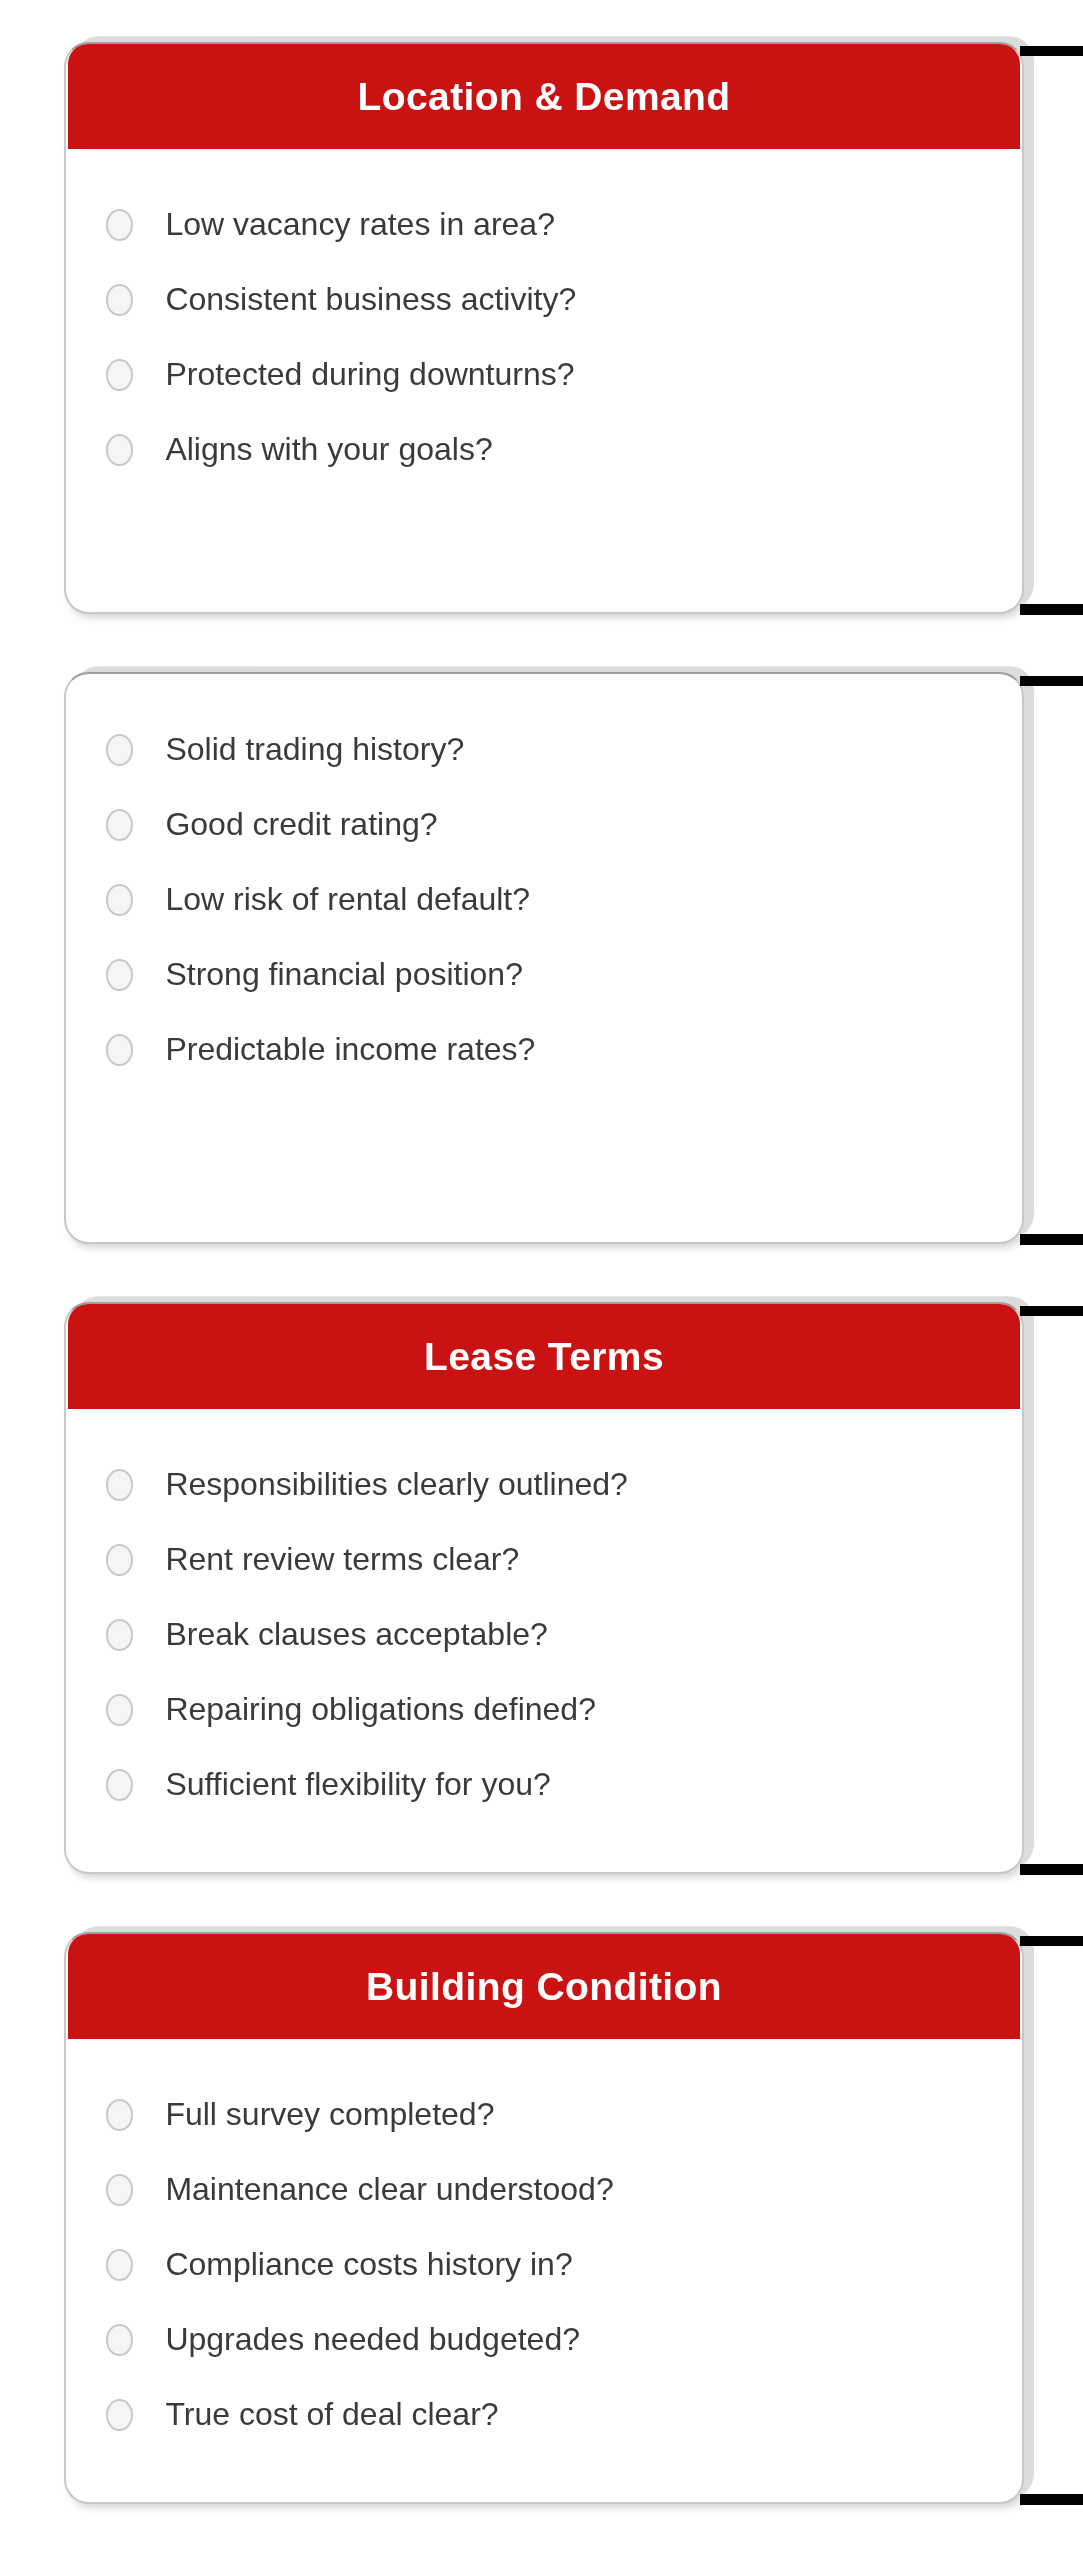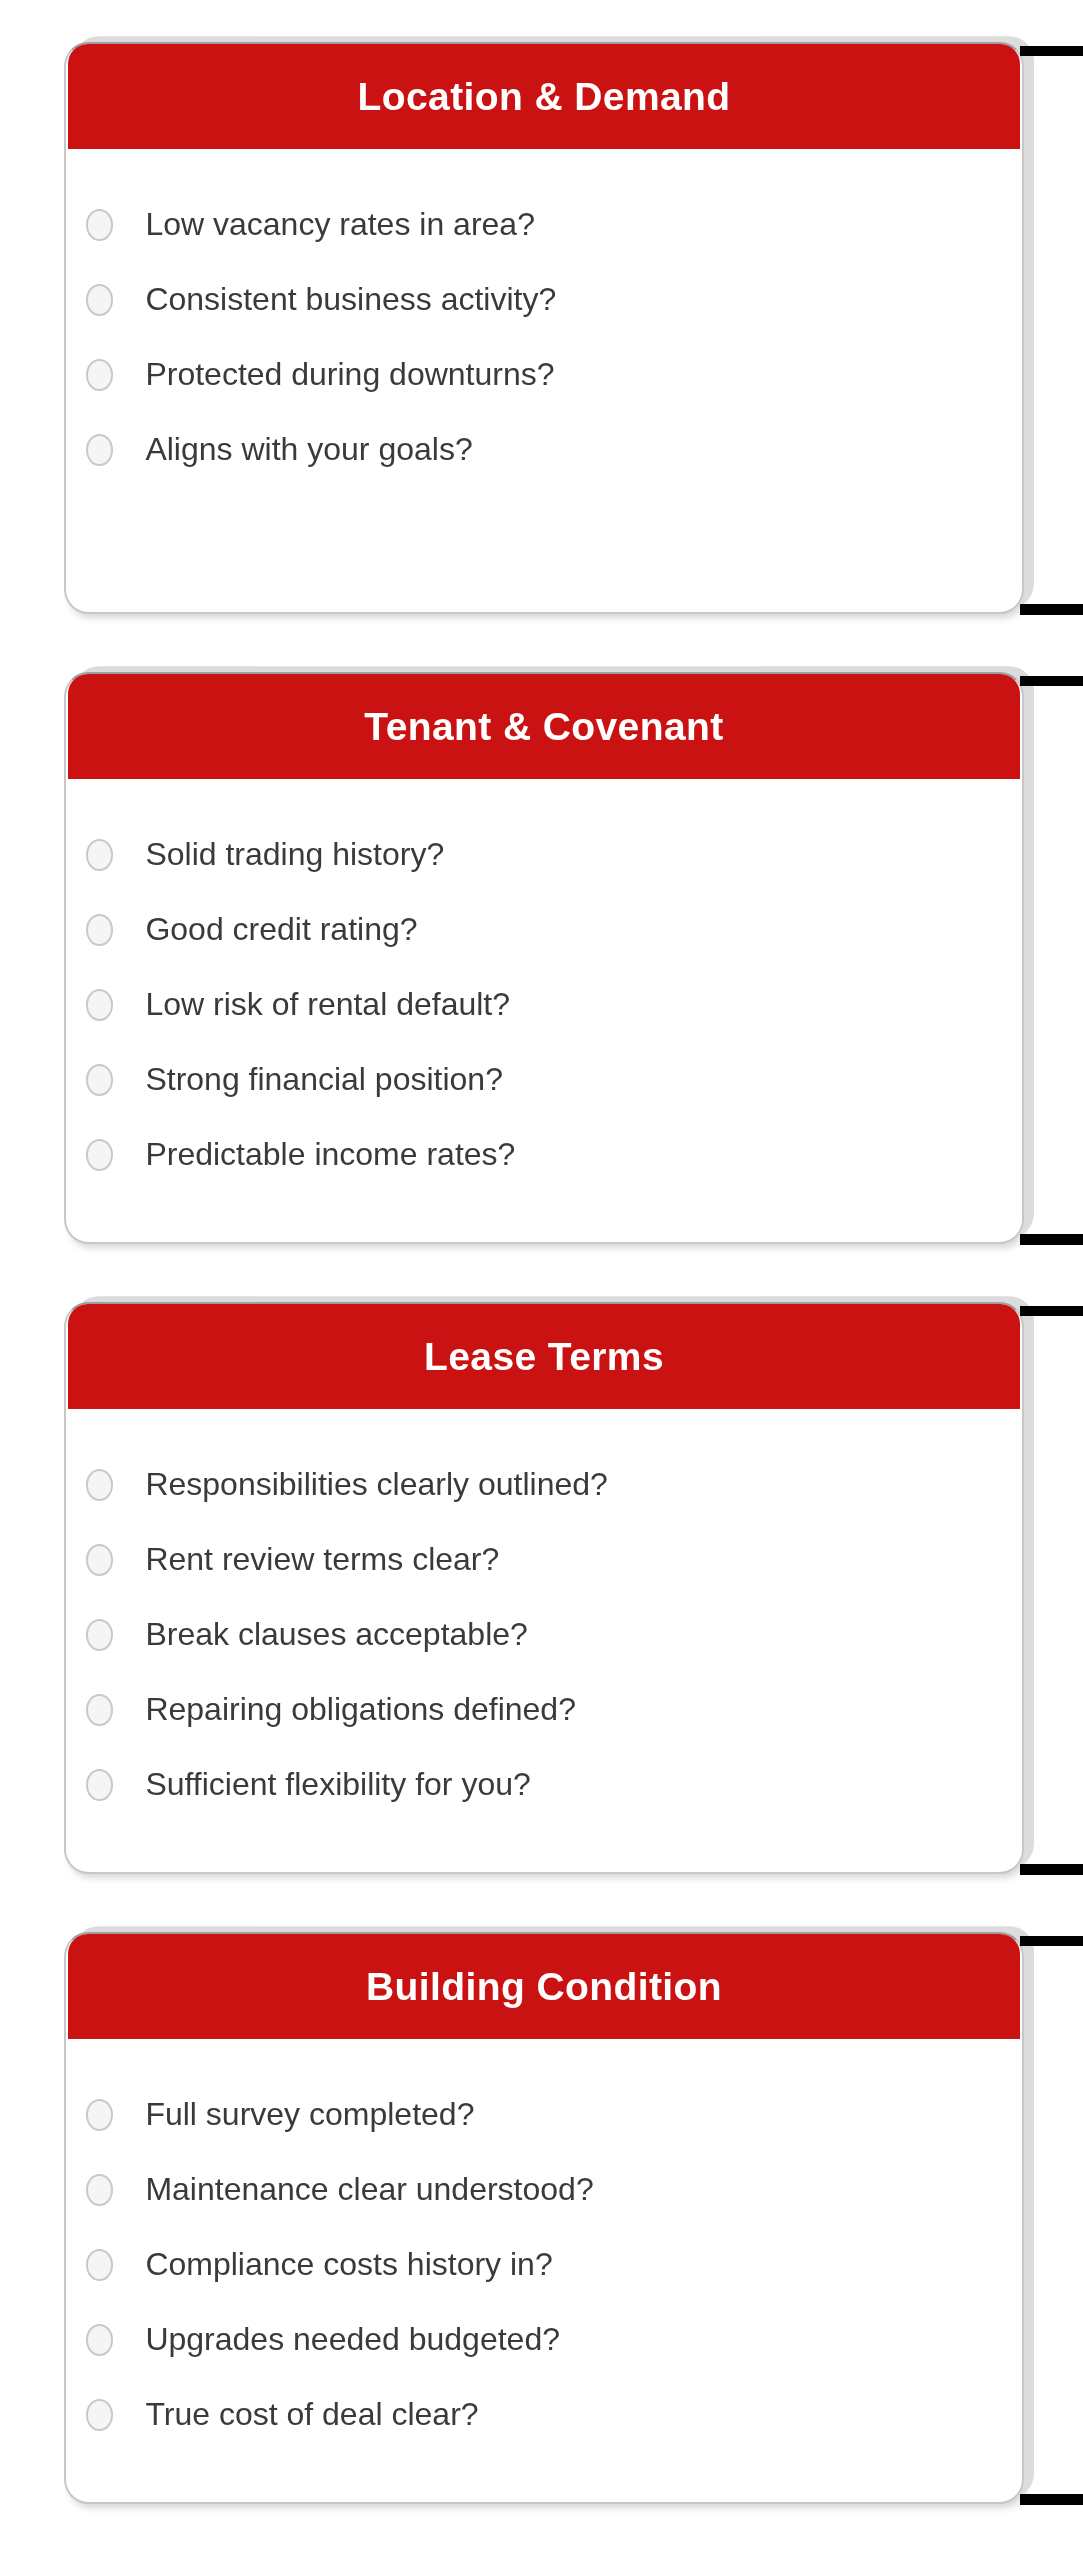--- a/index.html
+++ b/index.html
@@ -50,21 +50,21 @@
     margin:0;
     color:var(--title-text);
     font-size:39px;
     font-weight:bold;
     letter-spacing:0.4px;
     white-space:nowrap;
   }
   .items{
     list-style:none;
     margin:0;
-    padding:38px 0 0 20px;
+    padding:38px 0 0 40px;
   }
   .item{
     height:75px;
     display:flex;align-items:center;
   }
   .radio{
     flex:0 0 auto;
     width:27.4px;height:32px;
     border:2.9px solid var(--circle-border);
     border-radius:50%;
@@ -115,23 +115,20 @@
     <span class="item-label">Aligns with your goals?</span>
   </li>
 </ul>
     </div>
     <div class="right-bar top"></div>
     <div class="right-bar bottom"></div>
   </section>
 
   <section class="row">
     <div class="card">
-      <header class="card-header">
-        <h2 class="card-title">Tenant &amp; Covenant</h2>
-      </header>
       <ul class="items">
   <li class="item">
     <span class="radio"></span>
     <span class="item-label">Solid trading history?</span>
   </li>
 
   <li class="item">
     <span class="radio"></span>
     <span class="item-label">Good credit rating?</span>
   </li>

